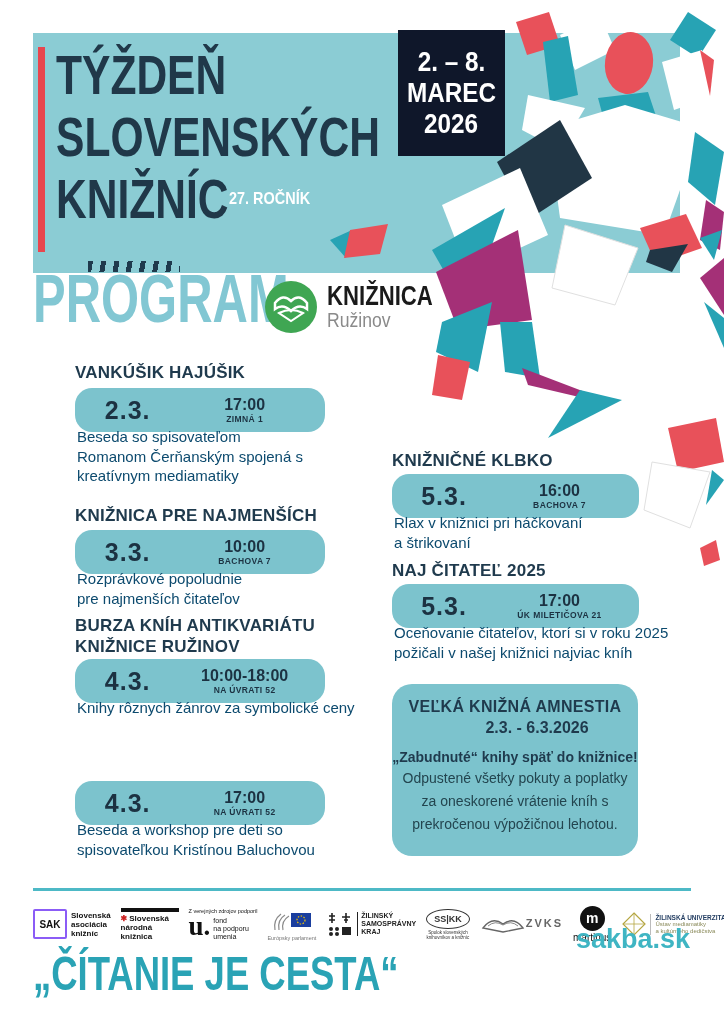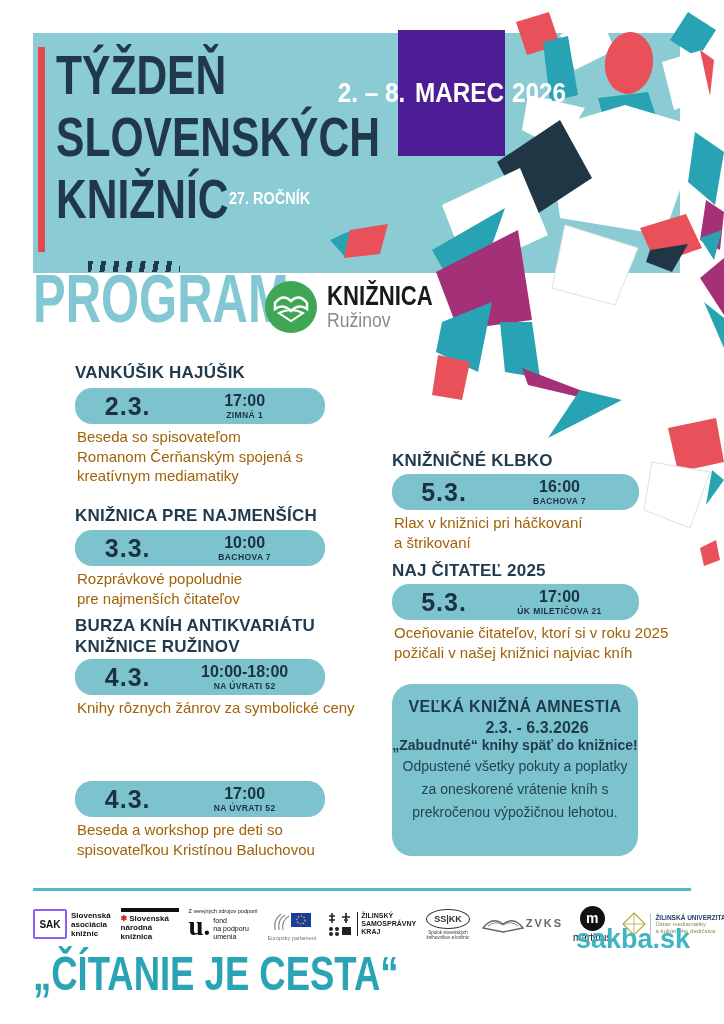--- a/index.html
+++ b/index.html
@@ -7,53 +7,53 @@
         font-family:"Liberation Sans",sans-serif;}
 
   
   .teal-block{position:absolute;left:33px;top:33px;width:647px;height:240px;background:#8bccd4;}
   .red-bar{position:absolute;left:38px;top:47px;width:7px;height:205px;background:#e8464e;}
   .main-title{position:absolute;left:56px;top:44px;color:#203849;font-weight:bold;
               font-size:56px;line-height:62px;letter-spacing:0px;
               transform:scaleX(0.76);transform-origin:left top;white-space:nowrap;z-index:3;}
   .edition{position:absolute;left:229px;top:189px;color:#ffffff;font-weight:bold;font-size:17px;
            transform:scaleX(0.85);transform-origin:left top;z-index:3;}
-  .date-box{position:absolute;left:398px;top:30px;width:107px;height:126px;background:#4c1d95;
-            display:flex;justify-content:center;align-items:center;z-index:4;}
+  .date-box{position:absolute;left:398px;top:30px;width:107px;height:126px;background:#0f172a;
+            display:flex;flex-direction:column;justify-content:center;align-items:center;z-index:4;}
   .date-box div{color:#ffffff;font-weight:bold;font-size:27px;line-height:31px;
                 transform:scaleX(0.9);white-space:nowrap;}
   .tick-marks{position:absolute;left:88px;top:261px;width:92px;height:11px;z-index:3;
               background:repeating-linear-gradient(100deg,#1f3a4d 0 5px,transparent 5px 13px);}
   .illo{position:absolute;left:0;top:0;width:724px;height:580px;z-index:2;pointer-events:none;}
 
   
   .program-label{position:absolute;left:33px;top:264px;color:#82c7d3;font-weight:bold;
                  font-size:68px;line-height:68px;transform:scaleX(0.72);transform-origin:left top;
                  white-space:nowrap;z-index:3;}
   .lib-logo{position:absolute;left:263px;top:279px;z-index:3;display:flex;align-items:center;}
   .lib-logo-text{margin-left:8px;}
   .lib-name{color:#1a1a1a;font-weight:bold;font-size:27px;line-height:26px;
             transform:scaleX(0.82);transform-origin:left top;letter-spacing:0px;}
   .lib-branch{color:#8a8a8a;font-size:20px;line-height:22px;transform:scaleX(0.88);transform-origin:left top;}
 
   
   .etitle{position:absolute;font-size:17px;font-weight:bold;color:#1f3a4d;line-height:21px;letter-spacing:0.2px;z-index:3;}
-  .pill{position:absolute;height:36px;background:#7cc3cd;border-radius:17px;display:flex;align-items:center;z-index:3;}
+  .pill{position:absolute;height:44px;background:#7cc3cd;border-radius:17px;display:flex;align-items:center;z-index:3;}
   .pill-date{width:45%;text-align:center;font-size:25px;font-weight:bold;color:#1c3242;letter-spacing:1px;}
   .pill-right{width:55%;text-align:center;padding-right:16px;line-height:1;}
   .pill-time{font-size:16px;font-weight:bold;color:#1c3242;}
   .pill-place{font-size:8.5px;font-weight:bold;color:#1c3242;letter-spacing:0.4px;margin-top:2px;}
-  .desc{position:absolute;font-size:15px;color:#a16207;line-height:19.5px;z-index:3;white-space:nowrap;}
+  .desc{position:absolute;font-size:15px;color:#0c4a6e;line-height:19.5px;z-index:3;white-space:nowrap;}
 
   
   .amnesty{position:absolute;left:392px;top:684px;width:246px;height:172px;background:#7cc3cd;
            border-radius:20px;text-align:center;color:#1f3a4d;z-index:3;padding-top:14px;box-sizing:border-box;}
   .am-title{font-size:16px;font-weight:bold;letter-spacing:0.3px;}
   .am-dates{font-size:16px;font-weight:bold;margin-top:3px;margin-left:44px;}
-  .am-high{font-size:14px;font-weight:bold;}
+  .am-high{font-size:14px;font-weight:bold;margin-top:12px;}
   .am-body{font-size:14px;line-height:23px;margin-top:2px;color:#23454f;}
 
   
   .footer-line{position:absolute;left:33px;top:888px;width:658px;height:3px;background:#4db9c6;}
   .partners{position:absolute;left:33px;top:898px;width:660px;height:52px;display:flex;
             align-items:center;gap:10px;}
   .p-item{display:flex;align-items:center;flex-shrink:0;}
   .sak-badge{width:30px;height:26px;border:2px solid #8b5cf6;border-radius:2px;display:flex;
              align-items:center;justify-content:center;font-size:10px;font-weight:bold;color:#111;}
   .p-small{font-size:8px;line-height:9px;font-weight:bold;color:#111;margin-left:4px;}

